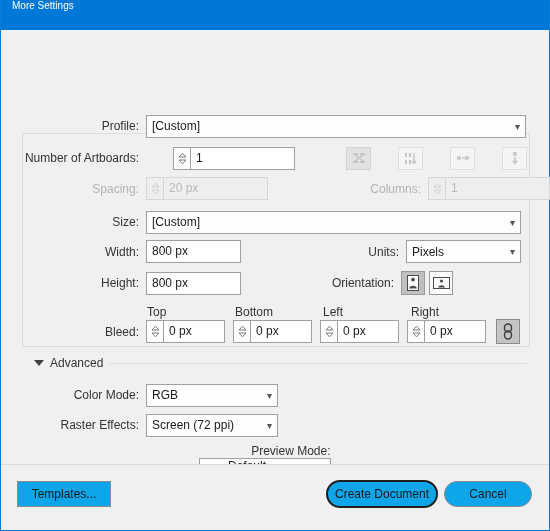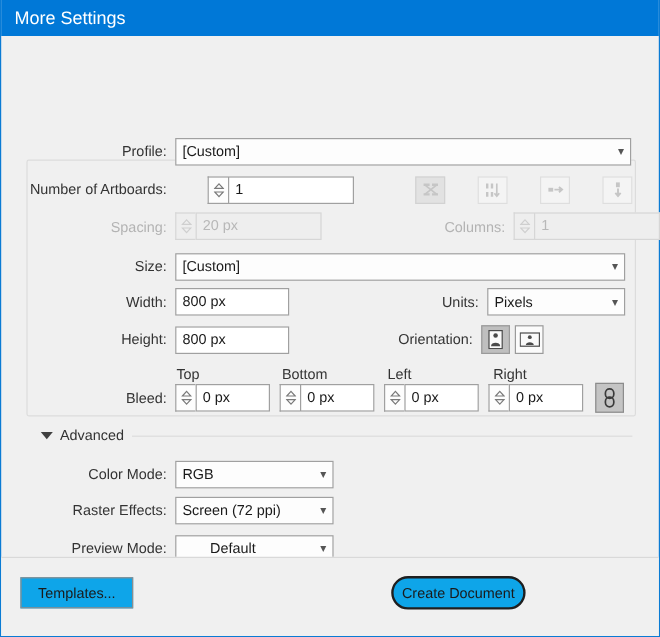--- a/index.html
+++ b/index.html
@@ -21,23 +21,23 @@
     border-right: 1px solid #0a7bd4;
     border-bottom: 1px solid #0a7bd4;
     display: flex; flex-direction: column;
   }
 
   
   .titlebar {
     height: 30px;
     background: #0078d7;
     color: #ffffff;
-    display: flex; align-items: center;
+    display: flex; 
     padding-left: 11px;
-    font-size: 15px;
+    font-size: 10px;
     flex: 0 0 auto;
     user-select: none;
   }
 
   
   .body {
     flex: 1 1 auto;
     position: relative;
     padding: 0;
   }
@@ -393,27 +393,28 @@
     </div>
 
     <div class="row" style="position:absolute; left:0; top:382px; width:528px;">
       <div class="lbl" style="width:145px;">Raster Effects:</div>
       <div class="sel" style="width:132px;">
         <span>Screen (72 ppi)</span>
         <span class="chev">▾</span>
       </div>
     </div>
 
-    <div class="row" style="position:absolute; left:0; top:414px; width:528px;">
+    <div class="row" style="position:absolute; left:0; top:414px; width:528px;flex-direction:column;">
       <div class="lbl" style="width:145px;">Preview Mode:</div>
       <div class="sel" style="width:132px;padding-left:28px;">
         <span>Default</span>
         <span class="chev">▾</span>
       </div>
     </div>
 
     <div class="footer">
       <div class="btn" style="left:16px; top:16px; width:94px;">Templates...</div>
       <div class="btn default" style="left:325px; top:15px; width:112px; height:28px;">Create Document</div>
+      <div class="btn pill" style="left:443px; top:16px; width:88px;">Cancel</div>
     </div>
 
   </div>
 </div>
 
 </body></html>

